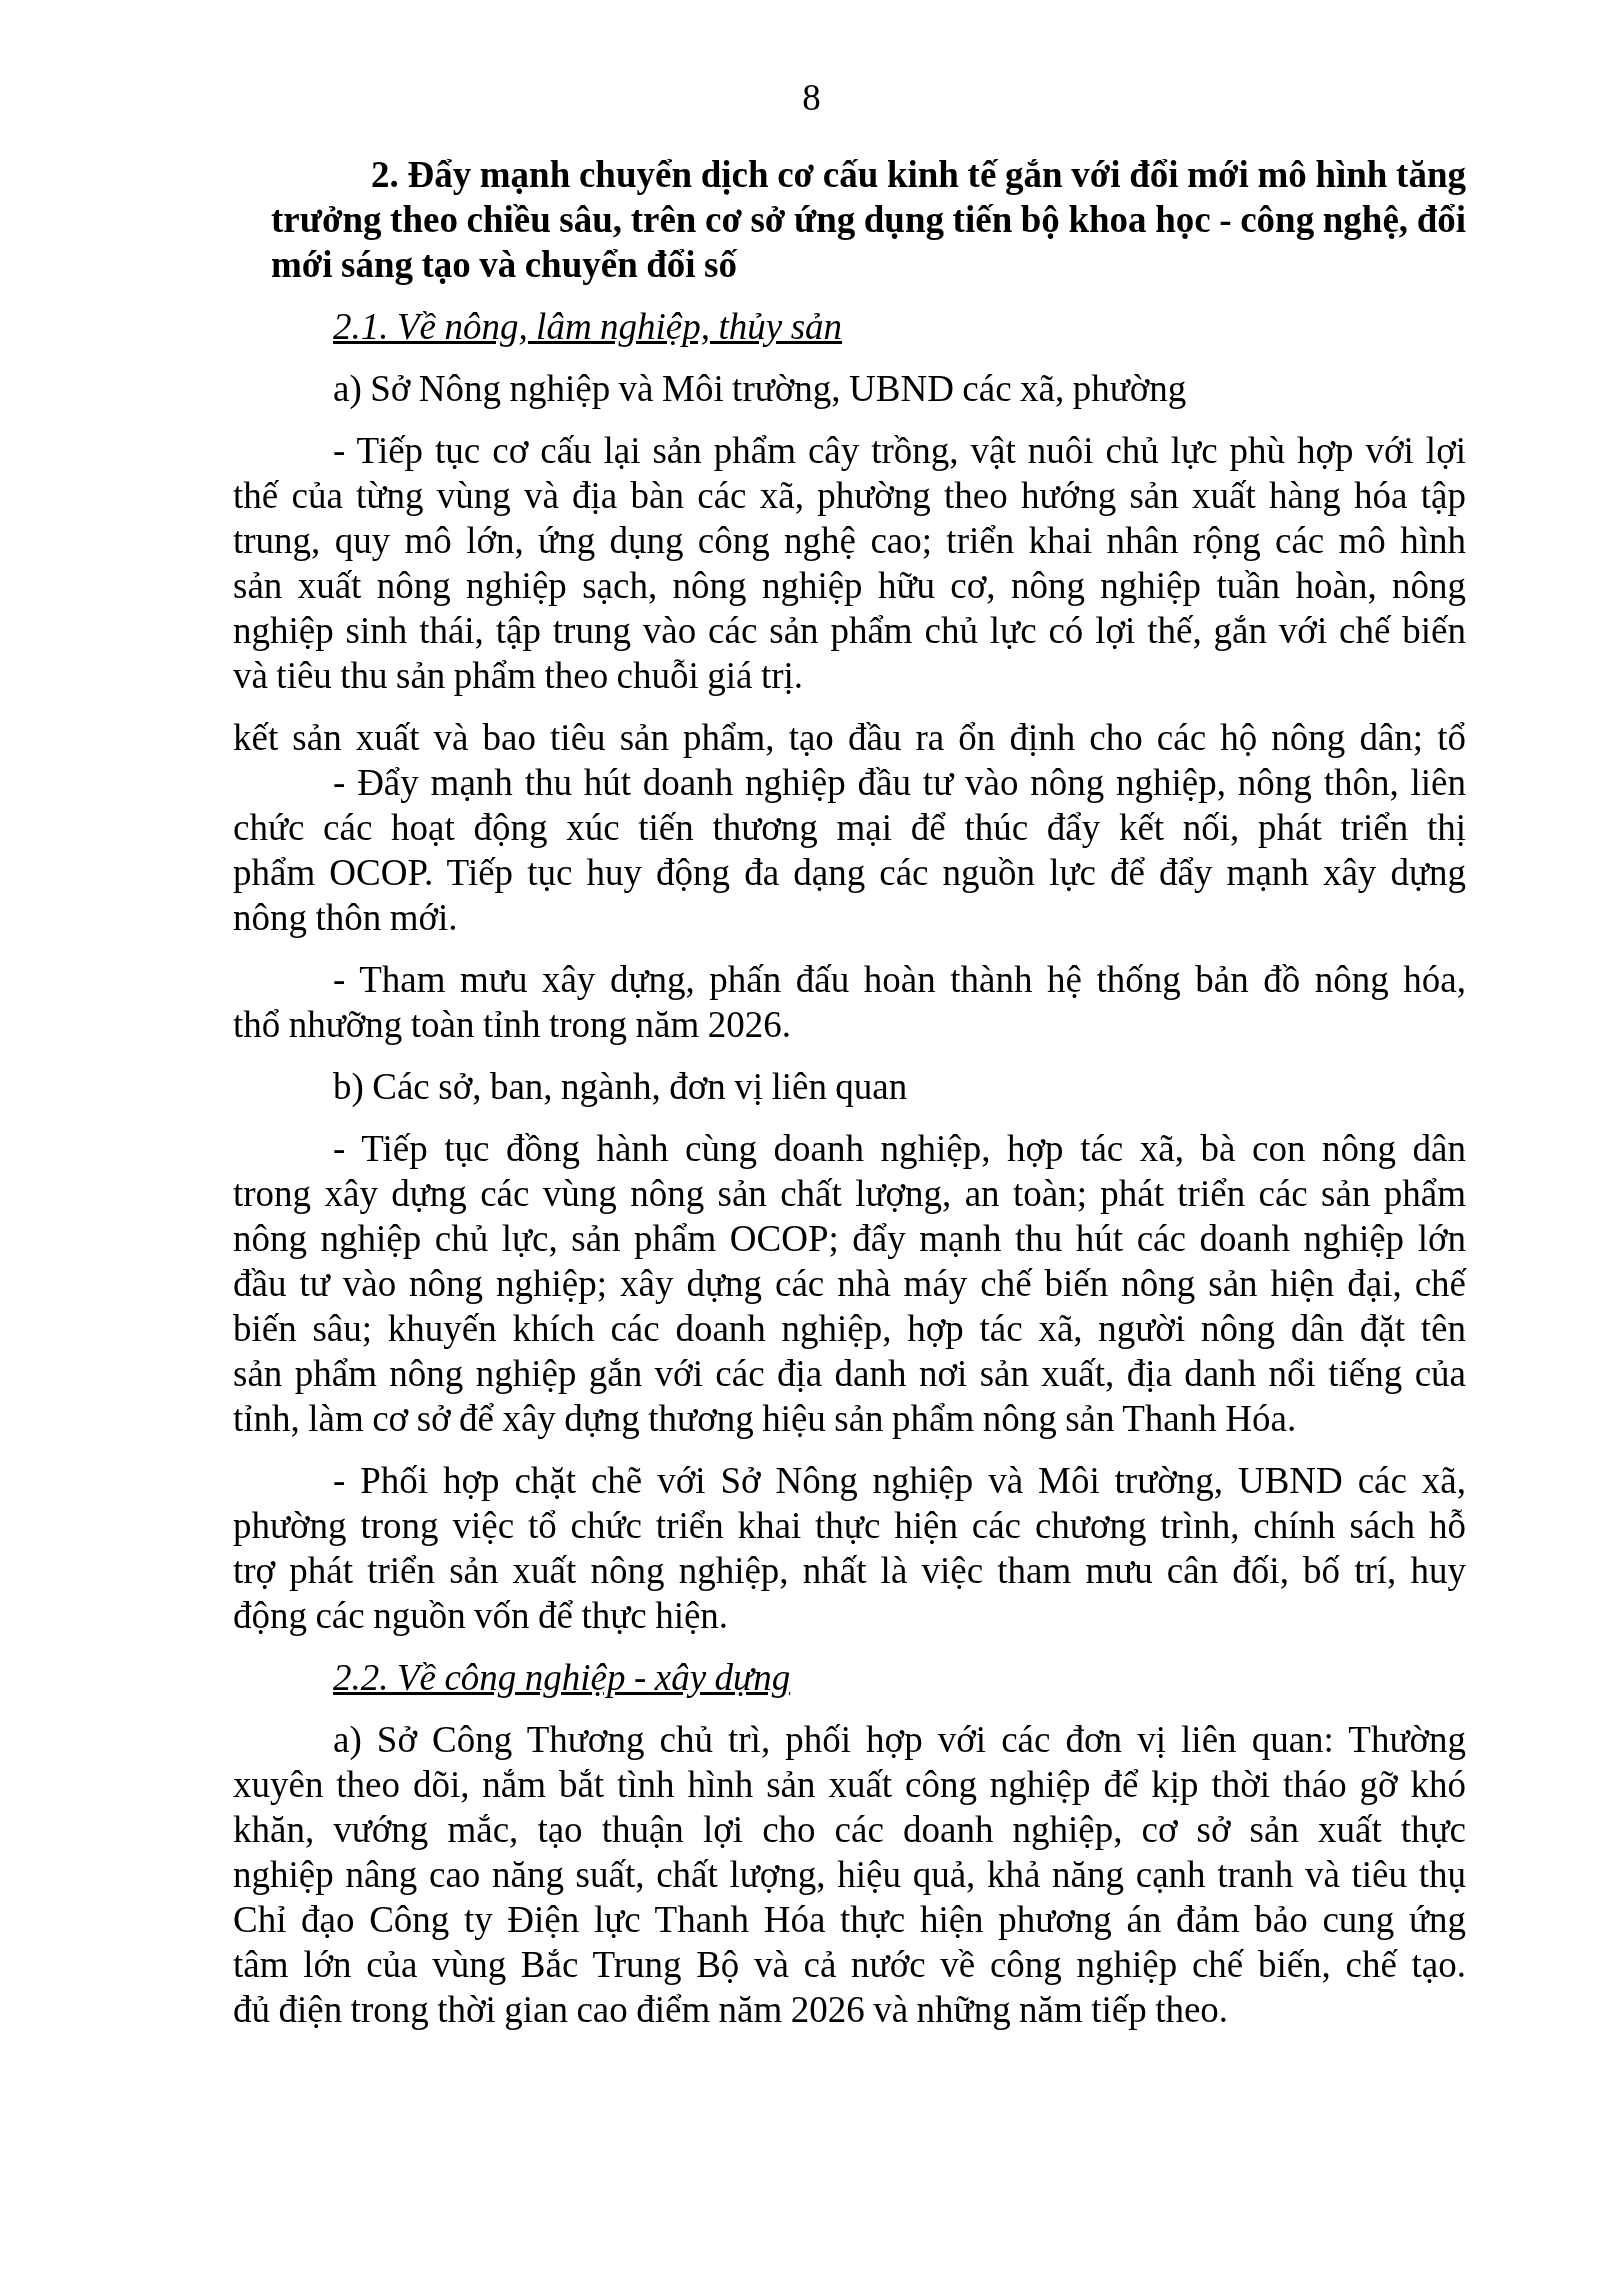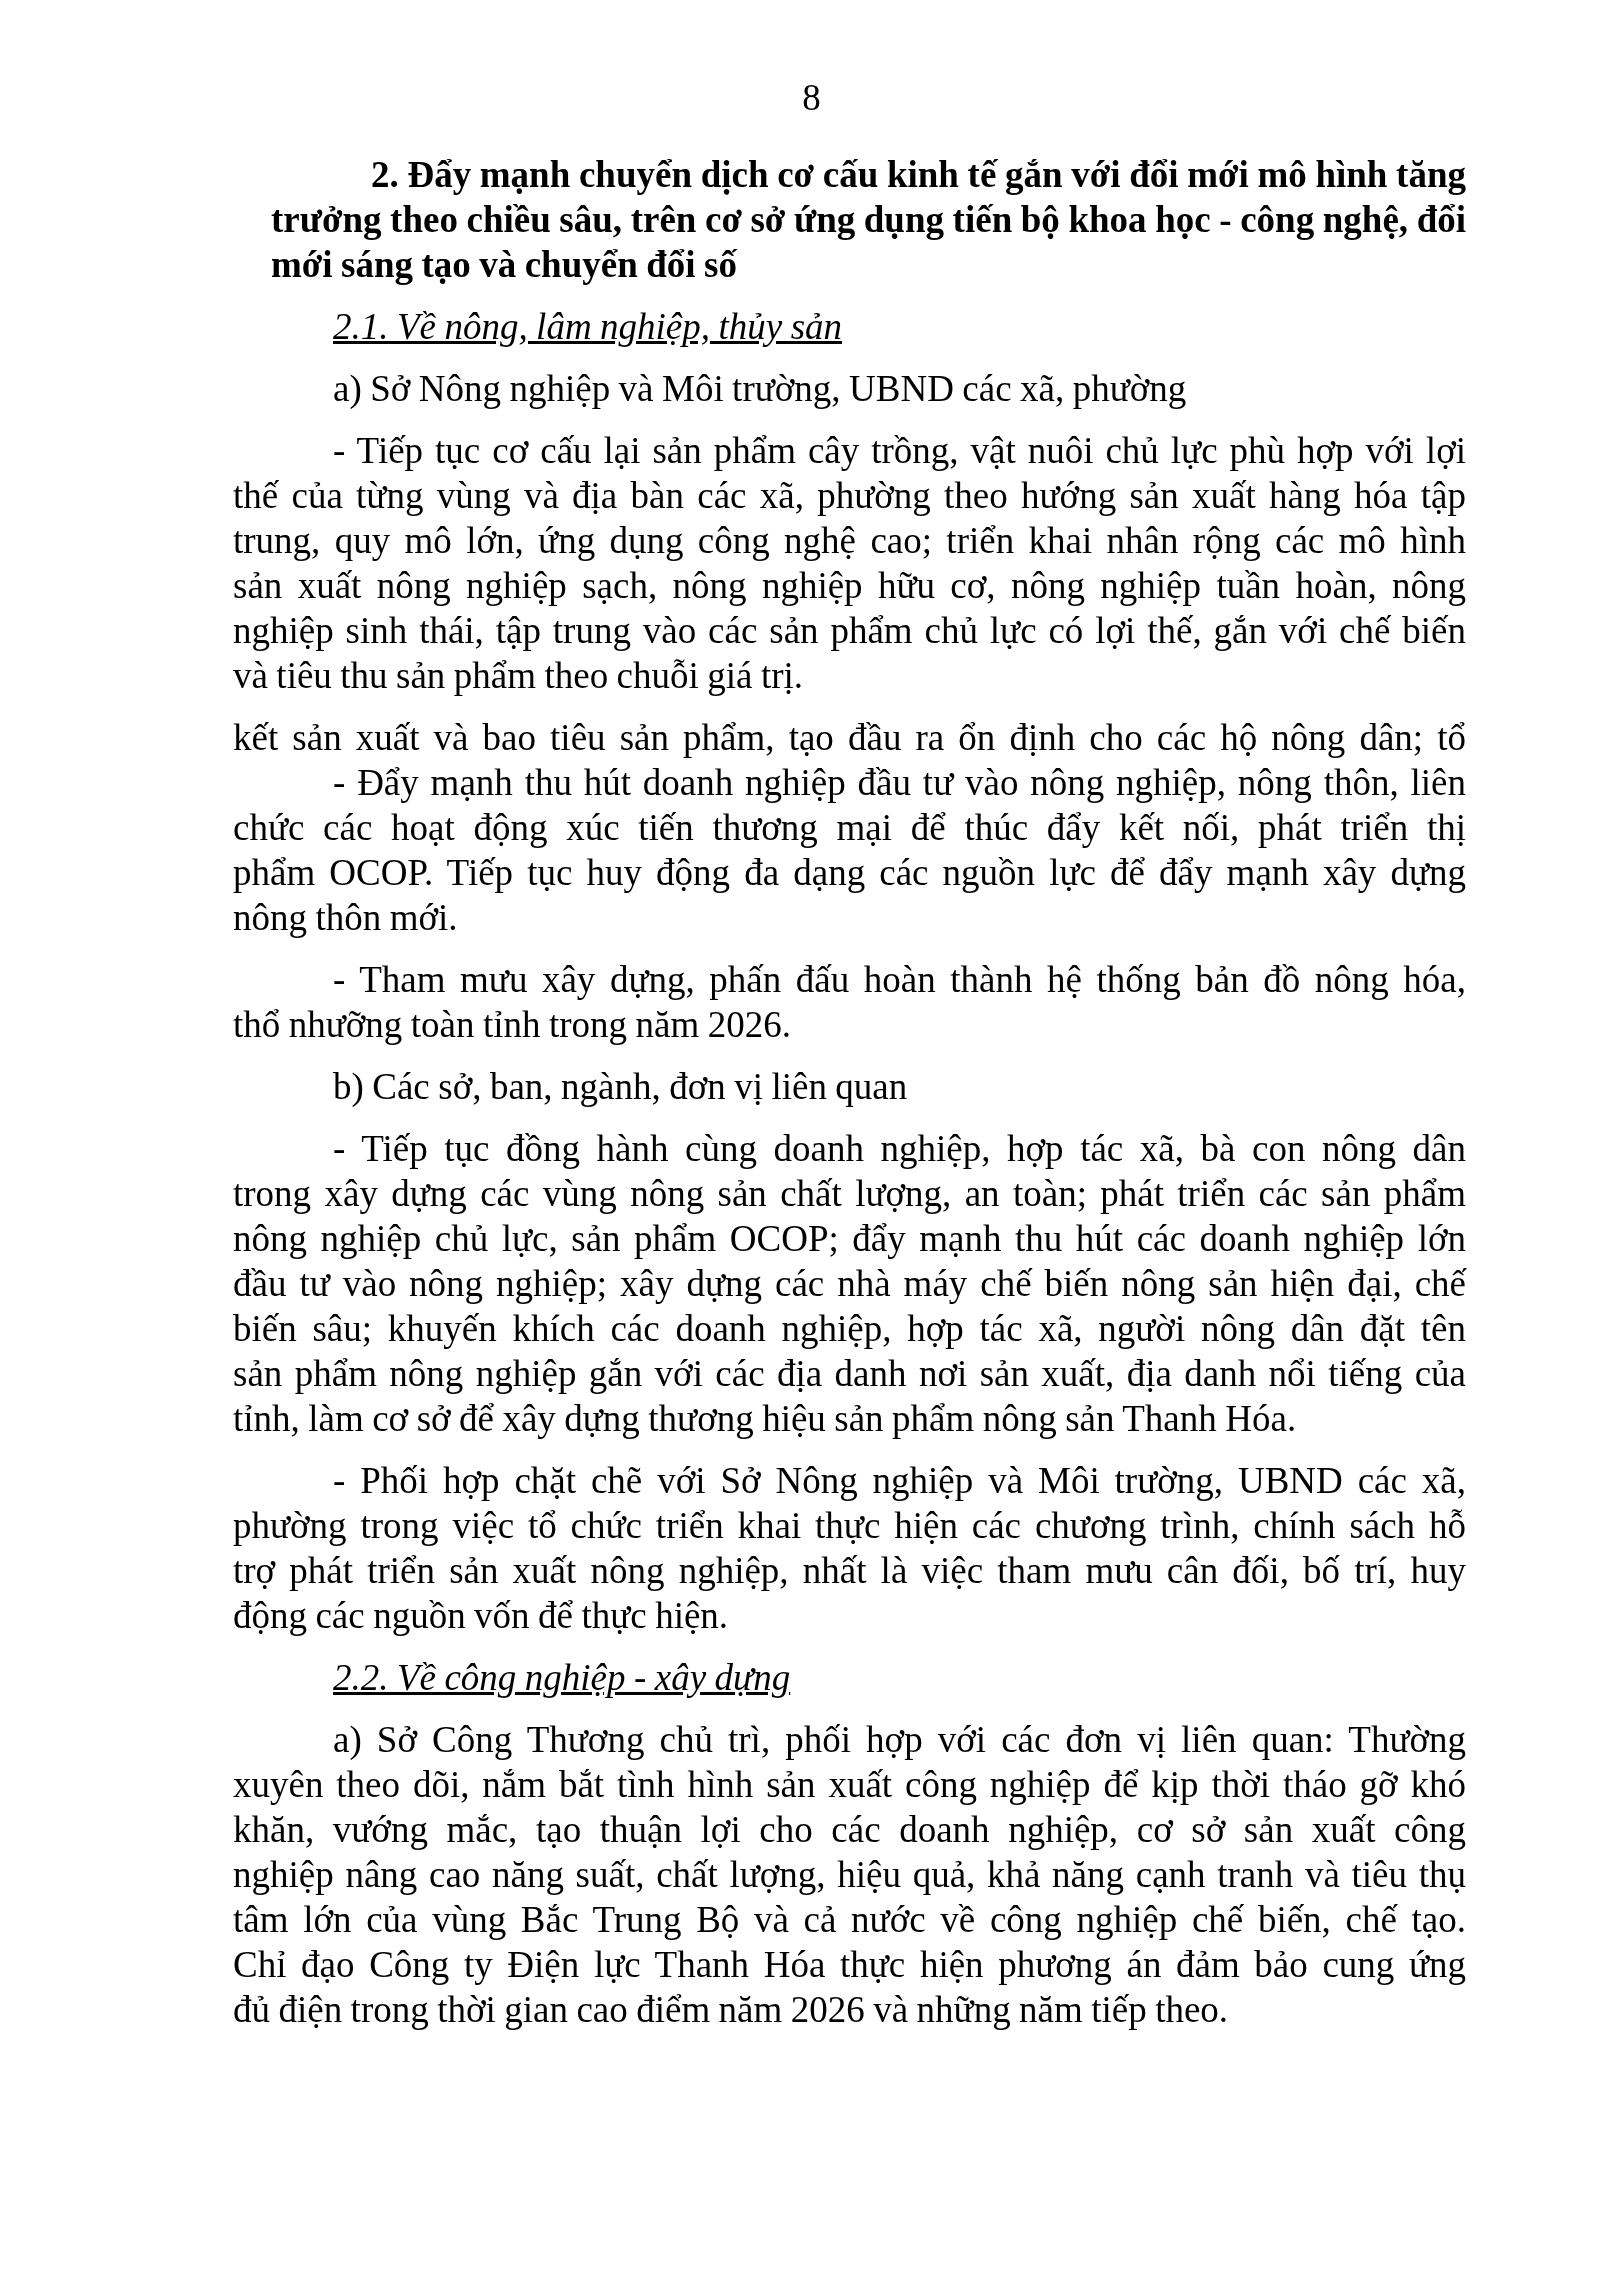--- a/index.html
+++ b/index.html
@@ -95,21 +95,21 @@
         <div class="line">phường trong việc tổ chức triển khai thực hiện các chương trình, chính sách hỗ</div>
         <div class="line">trợ phát triển sản xuất nông nghiệp, nhất là việc tham mưu cân đối, bố trí, huy</div>
         <div class="line last">động các nguồn vốn để thực hiện.</div>
       </div>
       <div class="para italic">
         <div class="line first last">2.2. Về công nghiệp - xây dựng</div>
       </div>
       <div class="para normal">
         <div class="line first">a) Sở Công Thương chủ trì, phối hợp với các đơn vị liên quan: Thường</div>
         <div class="line">xuyên theo dõi, nắm bắt tình hình sản xuất công nghiệp để kịp thời tháo gỡ khó</div>
-        <div class="line">khăn, vướng mắc, tạo thuận lợi cho các doanh nghiệp, cơ sở sản xuất công</div>
+        <div class="line">khăn, vướng mắc, tạo thuận lợi cho các doanh nghiệp, cơ sở sản xuất thực</div>
         <div class="line">nghiệp nâng cao năng suất, chất lượng, hiệu quả, khả năng cạnh tranh và tiêu thụ</div>
+        <div class="line">Chỉ đạo Công ty Điện lực Thanh Hóa thực hiện phương án đảm bảo cung ứng</div>
         <div class="line">tâm lớn của vùng Bắc Trung Bộ và cả nước về công nghiệp chế biến, chế tạo.</div>
-        <div class="line">Chỉ đạo Công ty Điện lực Thanh Hóa thực hiện phương án đảm bảo cung ứng</div>
         <div class="line last">đủ điện trong thời gian cao điểm năm 2026 và những năm tiếp theo.</div>
       </div>
     </div>
 </div>
 
 
 </body></html>

